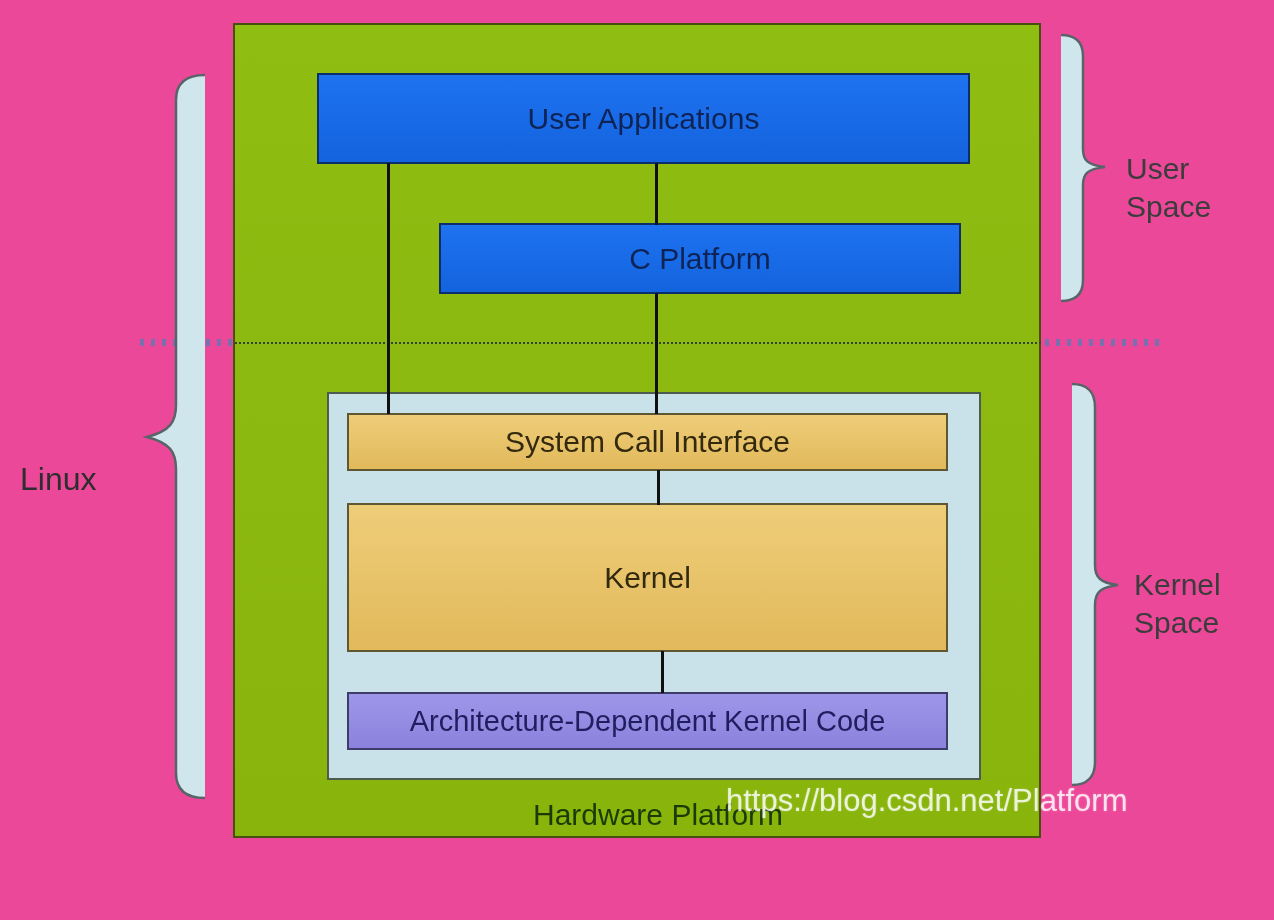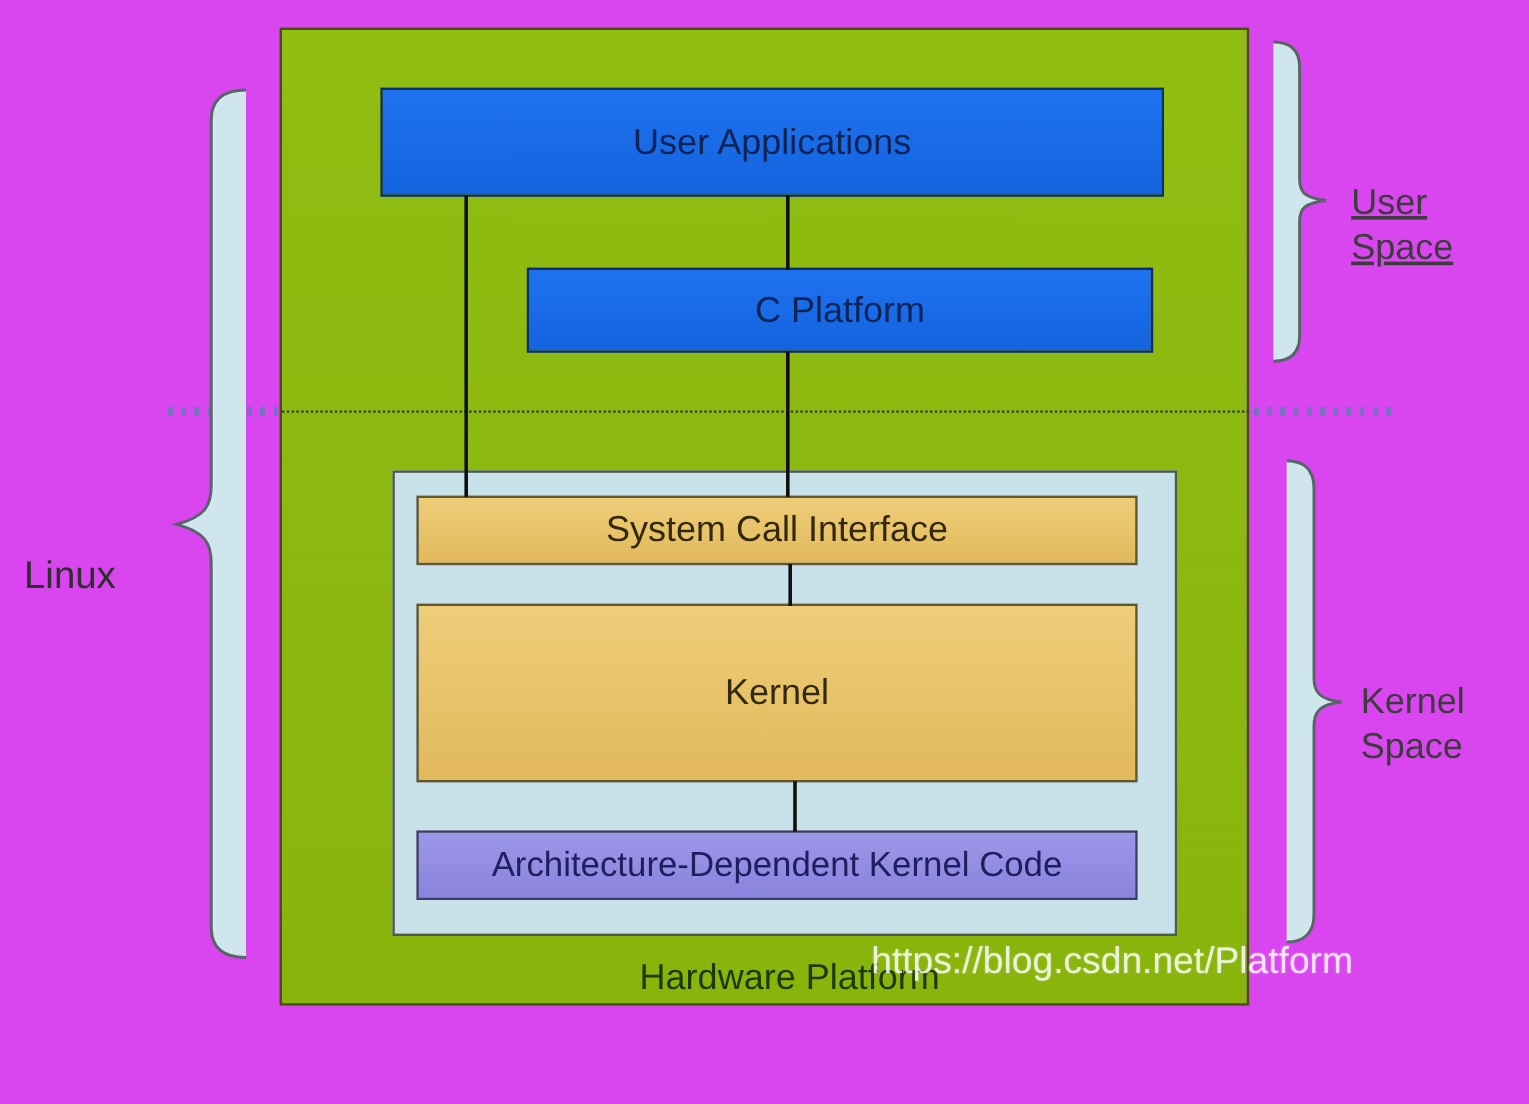--- a/index.html
+++ b/index.html
@@ -1,20 +1,20 @@
 <!DOCTYPE html>
 <html><head>
 <meta charset="utf-8">
 <style>
   html,body{margin:0;padding:0;}
   .canvas{
     position:relative;
     width:1274px;height:920px;
     overflow:hidden;
-    background:#d946ef;
+    background:#ec4899;
     font-family:"Liberation Sans", sans-serif;
   }
   .abs{position:absolute;box-sizing:border-box;}
   .box{
     position:absolute;box-sizing:border-box;
     display:flex;align-items:center;justify-content:center;
     text-align:center;
   }
   
   .green-box{
@@ -89,21 +89,21 @@
   .brace-kernel{left:1072px;top:382px;}
   
   .side-label{
     position:absolute;
     color:#3c3c3c;
     font-size:30px;line-height:38px;
     white-space:pre-line;
     z-index:4;
   }
   .linux-label{left:20px;top:420px;font-size:32px;color:#2e2e2e;margin-top:40px;}
-  .user-space-label{left:1126px;top:150px;text-decoration:underline;}
+  .user-space-label{left:1126px;top:150px;}
   .kernel-space-label{left:1134px;top:566px;}
   
   .watermark{
     position:absolute;
     left:726px;top:783px;
     font-size:31px;
     color:rgba(255,255,255,0.78);
     text-shadow:0 0 2px rgba(255,255,255,0.35);
     white-space:nowrap;
     z-index:9;

